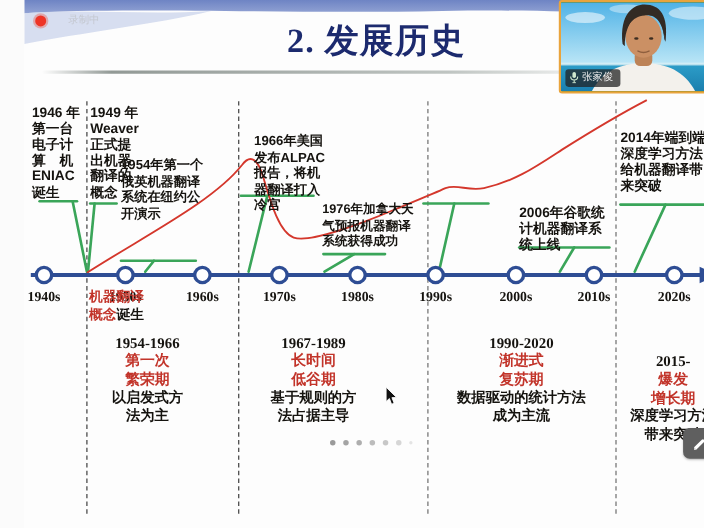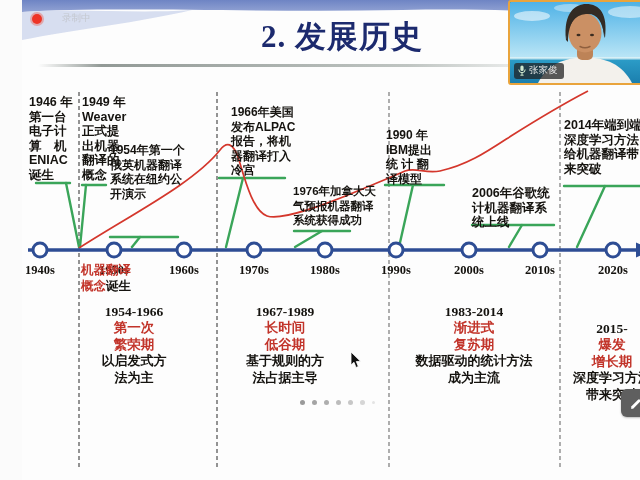--- a/index.html
+++ b/index.html
@@ -128,32 +128,28 @@
   <div class="ev" style="left:60px; top:95px; width:54px;font-size:12.5px;">1949 年
 Weaver
 正式提
 出机器
 翻译的
 概念</div>
   <div class="ev" style="left:88px; top:143px;width:76px;font-size:12px;">1954年第一个
 俄英机器翻译
 系统在纽约公
 开演示</div>
-  <div class="ev" style="left:197px;top:105px;width:70px;font-size:12px;padding-left:12px;">1966年美国
+  <div class="ev" style="left:197px;top:121px;width:70px;font-size:12px;padding-left:12px;">1966年美国
 发布ALPAC
 报告，将机
 器翻译打入
 冷宫</div>
   <div class="ev" style="left:271px;top:184px;width:92px;font-size:11.5px;">1976年加拿大天
 气预报机器翻译
 系统获得成功</div>
-  <div class="ev" style="left:364px;top:128px;width:60px;font-size:12px;">1990 年
-IBM提出
-统 计 翻
-译模型</div>
   <div class="ev" style="left:450px;top:186px;width:84px;font-size:12.5px;">2006年谷歌统
 计机器翻译系
 统上线</div>
   <div class="ev" style="left:542px;top:118px;width:90px;font-size:12.5px;">2014年端到端
 深度学习方法
 给机器翻译带
 来突破</div>
 
   <div class="concept">
     <span class="red" style="display:block;">机器翻译</span>
@@ -168,21 +164,21 @@
 法为主</div>
   </div>
   <div class="period" style="left:210px;top:303px;width:106px;">
     <div class="range">1967-1989</div>
     <div class="phase">长时间
 低谷期</div>
     <div class="desc">基于规则的方
 法占据主导</div>
   </div>
   <div class="period" style="left:388px;top:303px;width:128px;">
-    <div class="range">1983-2014</div>
+    <div class="range">1990-2020</div>
     <div class="phase">渐进式
 复苏期</div>
     <div class="desc">数据驱动的统计方法
 成为主流</div>
   </div>
   <div class="period" style="left:540px;top:320px;width:100px;">
     <div class="range">2015-</div>
     <div class="phase">爆发
 增长期</div>
     <div class="desc">深度学习方法

